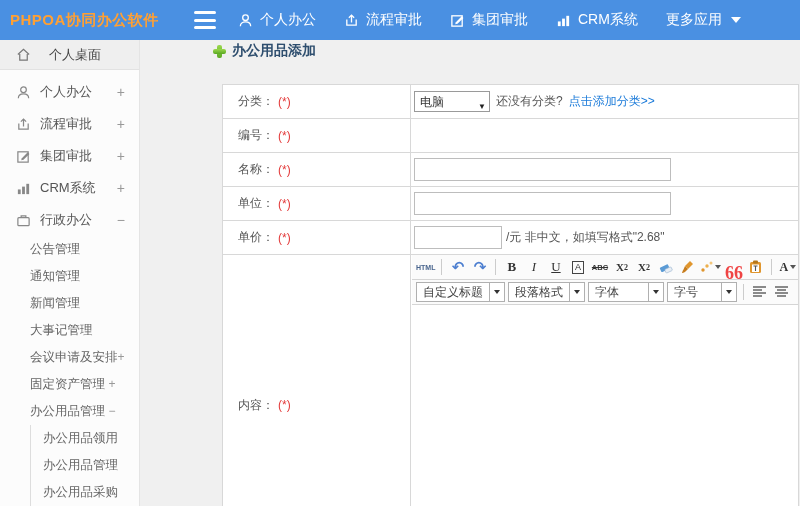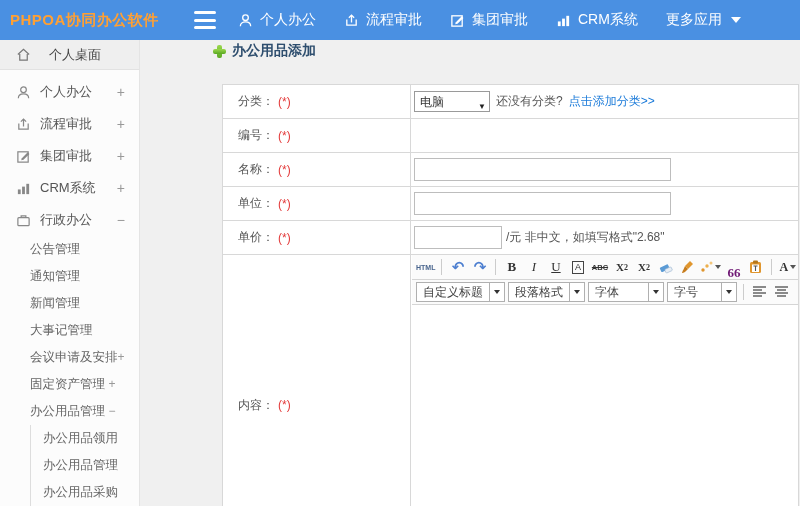--- a/index.html
+++ b/index.html
@@ -81,21 +81,21 @@
   .sep { width:1px; height:16px; background:#ccc; margin:0 3px; flex:0 0 1px; }
   .html-btn { font-size:7px; font-weight:bold; color:#47638c; letter-spacing:0; }
   .arrow-btn { color:#4d7fd0; font-size:15px; font-weight:bold; }
   .b-btn { font-family:"Liberation Serif","DejaVu Serif",serif; font-weight:bold; font-size:13px; }
   .i-btn { font-family:"Liberation Serif","DejaVu Serif",serif; font-style:italic; font-size:13px; }
   .u-btn { font-family:"Liberation Serif","DejaVu Serif",serif; text-decoration:underline; font-size:13px; }
   .abox-btn span { border:1px solid #444; font-size:9px; padding:0 2px; line-height:11px; }
   .abc-btn { font-size:7.5px; font-weight:bold; text-decoration:line-through; }
   .supsub { font-size:11px; font-weight:bold; font-family:"Liberation Serif","DejaVu Serif",serif; }
   .supsub .sm { font-size:8px; }
-  .quote-btn { font-family:"Liberation Serif","DejaVu Serif",serif; font-weight:bold; font-size:13px; color:#701a75;margin-top:12px; }
+  .quote-btn { font-family:"Liberation Serif","DejaVu Serif",serif; font-weight:bold; font-size:18px; color:#ef4444;margin-top:12px; }
   .drop-car { width:0; height:0; border-left:3px solid transparent;
     border-right:3px solid transparent; border-top:4px solid #555; margin-left:2px; }
   .fc-btn { font-size:12px; font-weight:bold; font-family:"Liberation Serif","DejaVu Serif",serif; }
   .combo { display:flex; border:1px solid #b0b0b0; background:#fff; height:20px; cursor:pointer; }
   .combo .txt { padding:0 6px; line-height:18px; font-size:12px; color:#444; white-space:nowrap; }
   .combo .car { width:15px; border-left:1px solid #b0b0b0; display:flex;
     align-items:center; justify-content:center; }
   .combo .car i { width:0; height:0; border-left:3px solid transparent;
     border-right:3px solid transparent; border-top:4px solid #333; }
   .editor-body { flex:1; background:#fff; cursor:text; }

